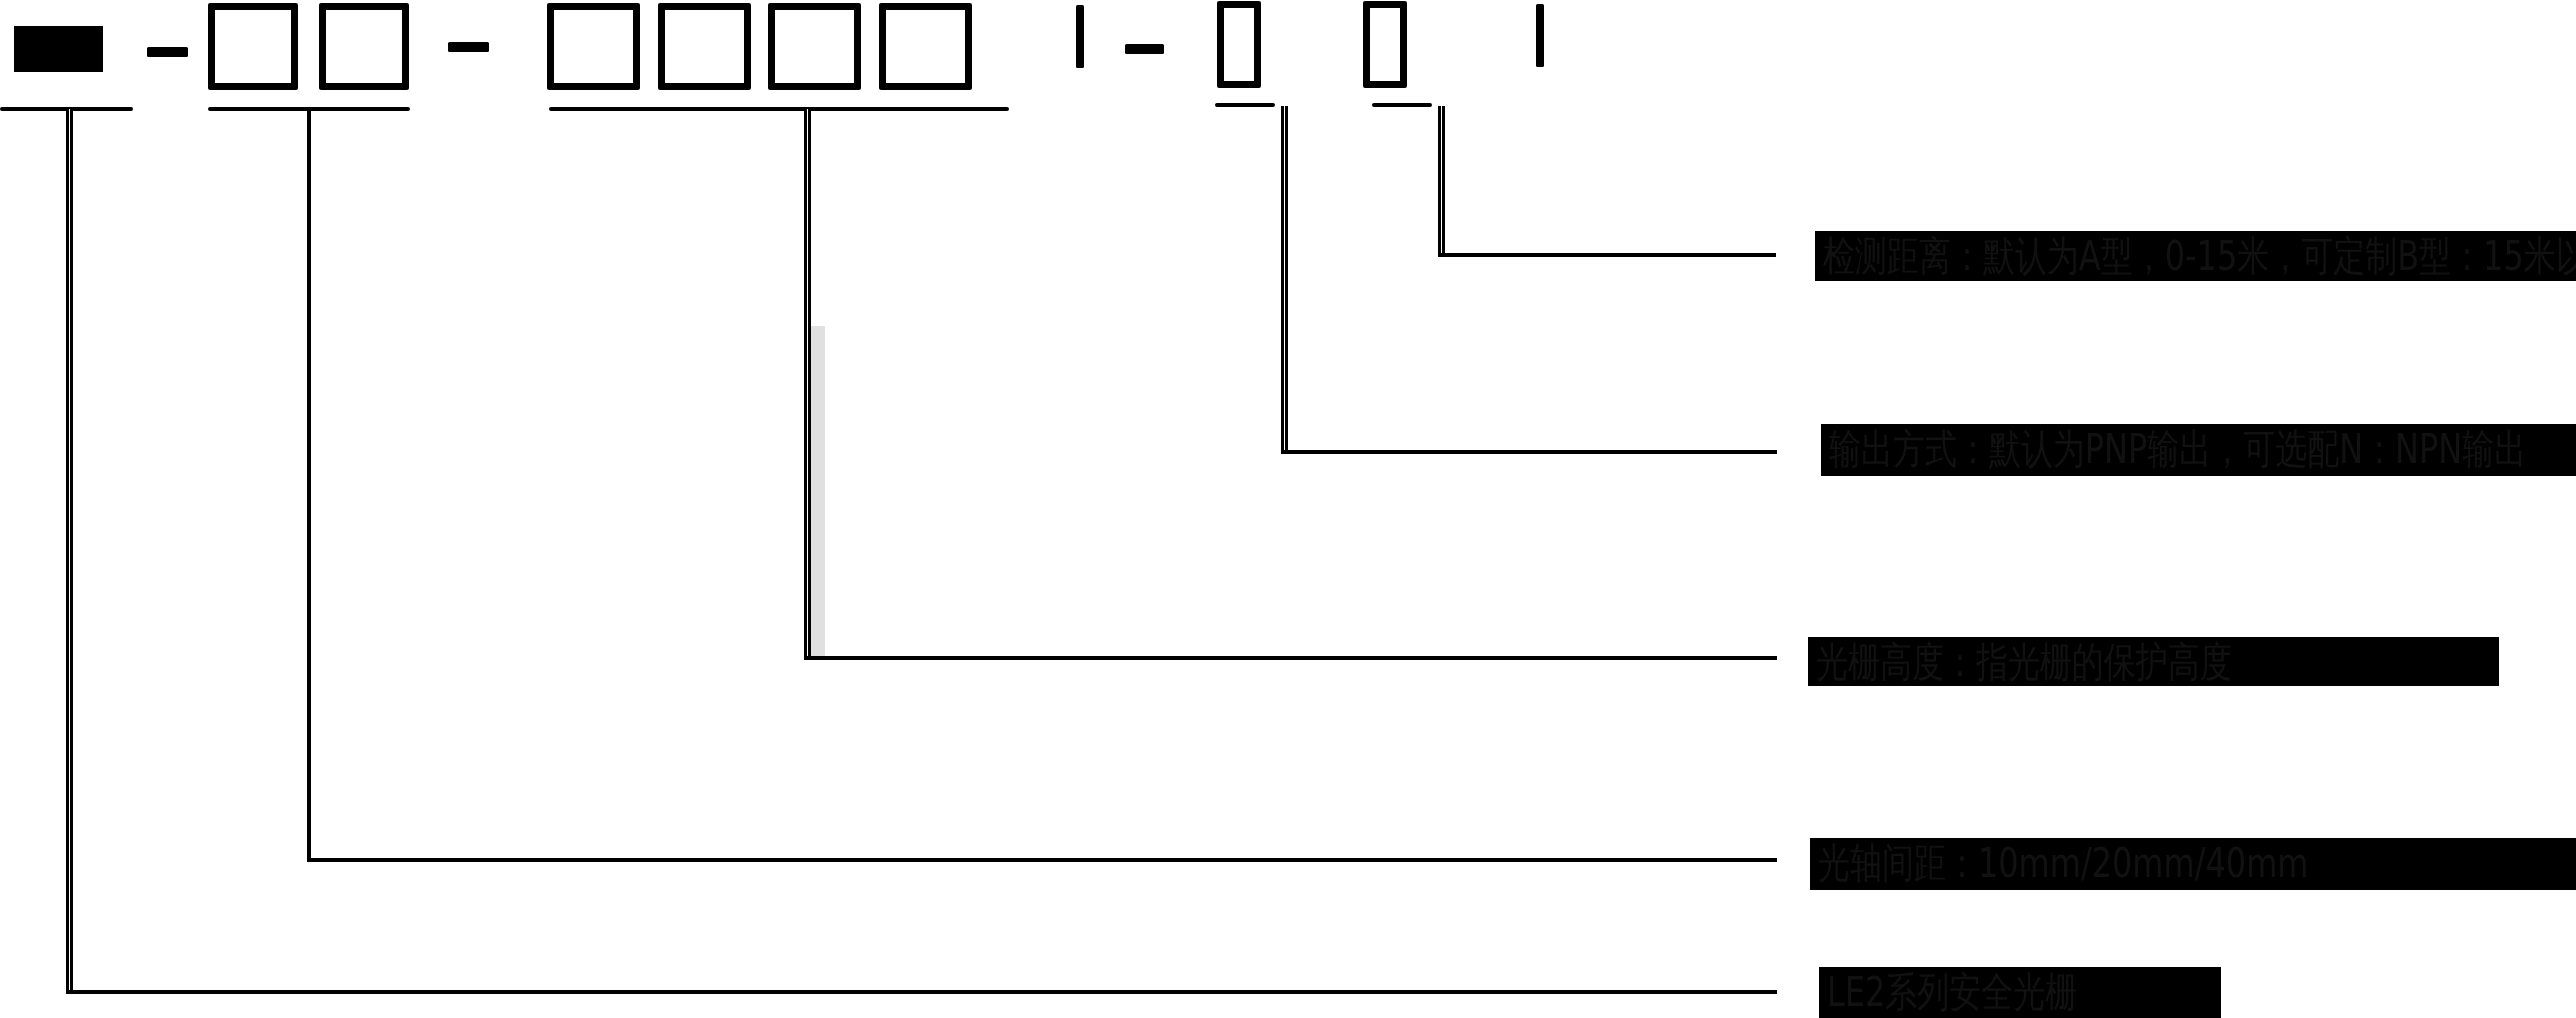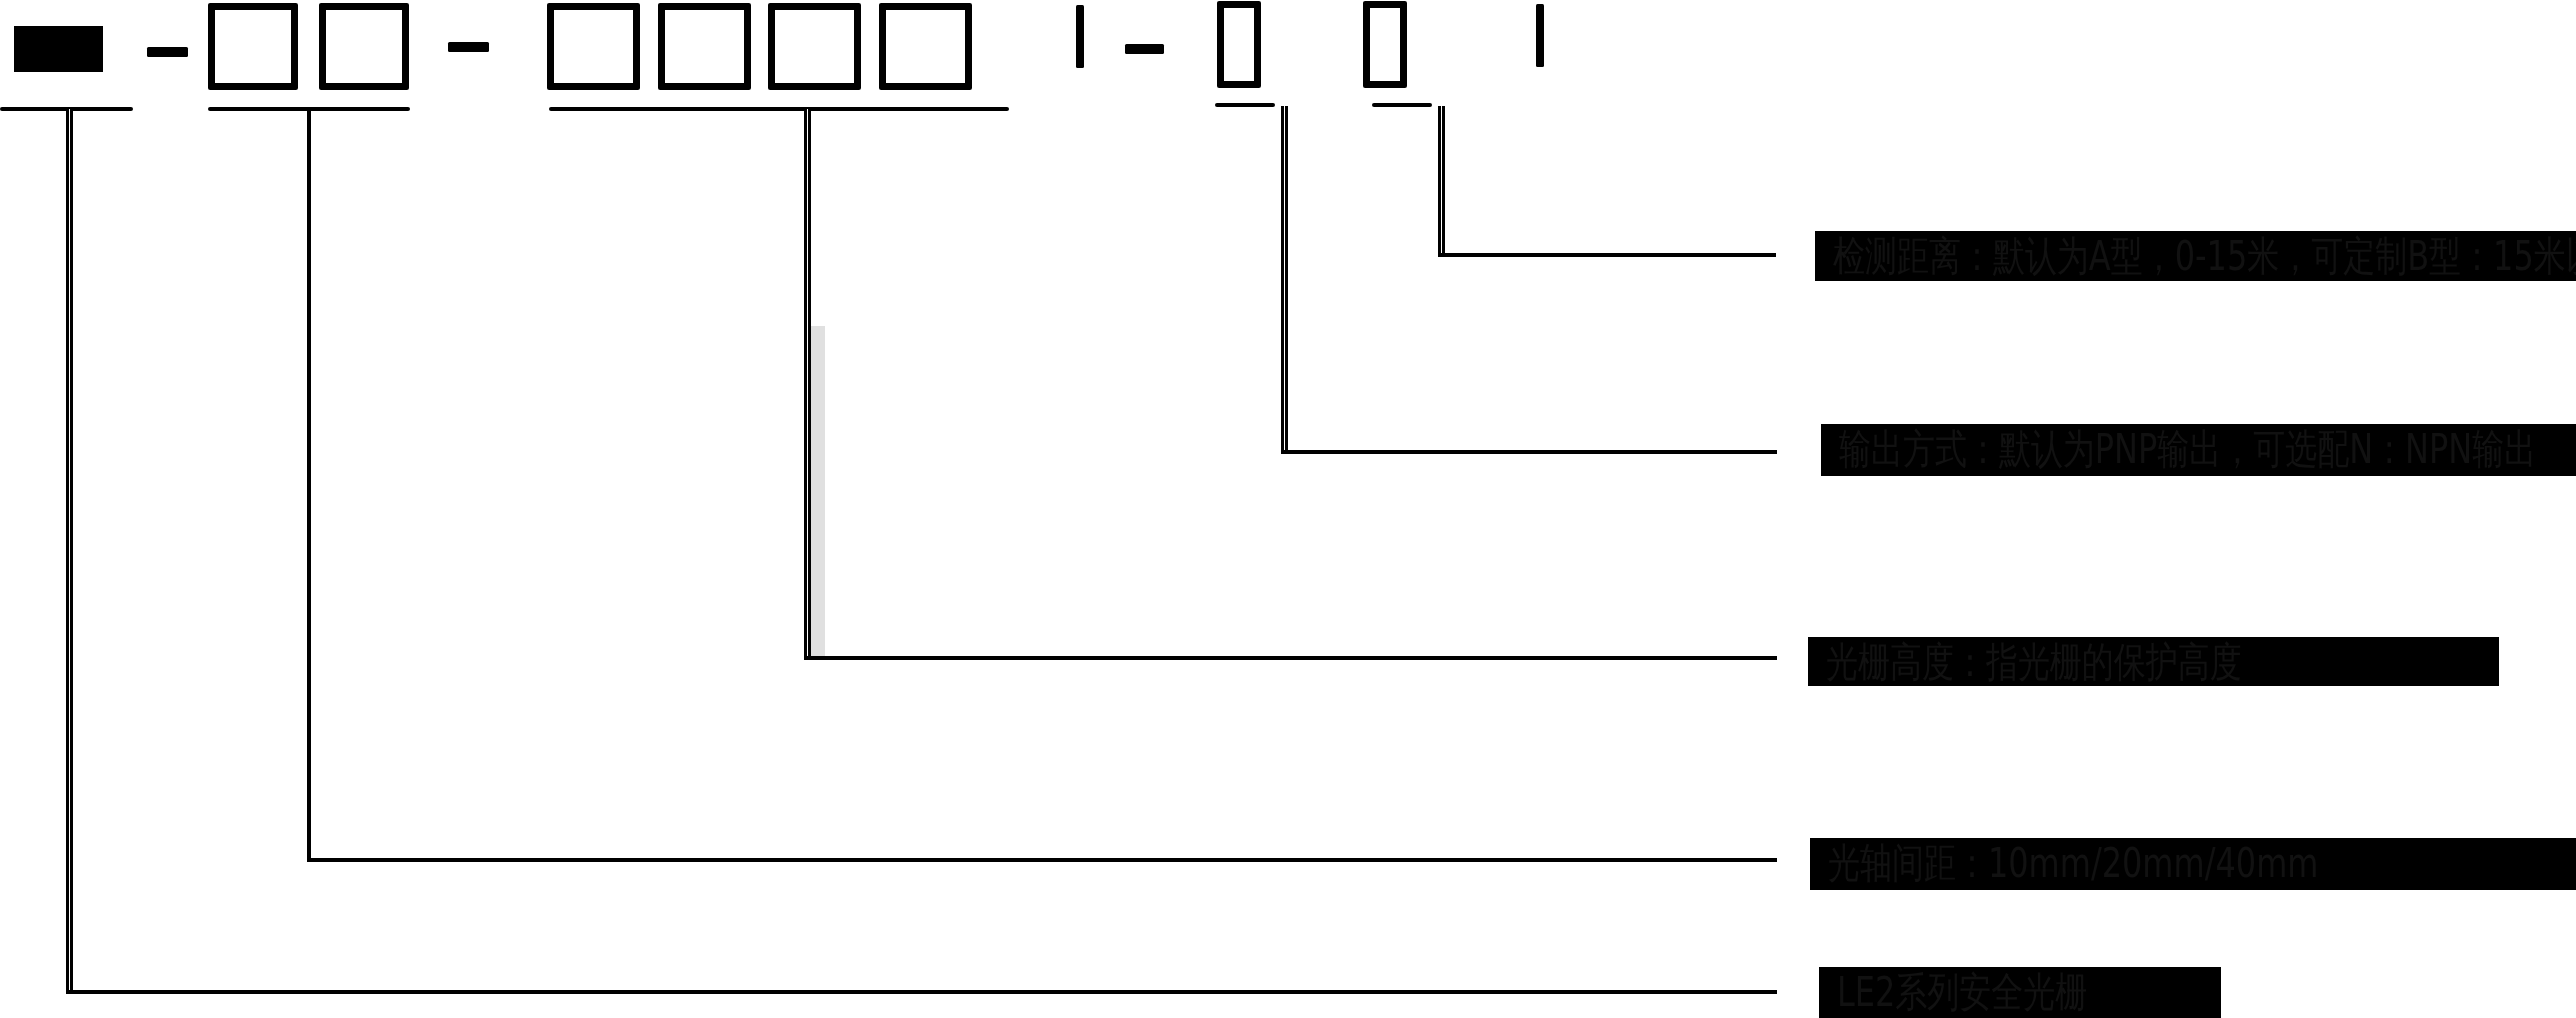--- a/index.html
+++ b/index.html
@@ -9,21 +9,21 @@
   .solid { background:#000; }
   .box { position:absolute; border:7.2px solid #000; box-sizing:border-box; border-radius:2.1px; }
   .dash { position:absolute; background:#000; border-radius:1.5px; }
   .bar { position:absolute; background:#000; border-radius:1.5px; }
   .uline { position:absolute; background:#000; height:4.1px; border-radius:2.1px; }
   .vline { position:absolute; background:#000; width:3.6px; }
   .vline.double { width:6.7px; background:#000; }
   .vline.double::after { content:""; position:absolute; left:2.6px; top:0; bottom:0; width:1.5px; background:#fff; }
   .hline { position:absolute; background:#000; height:3.6px; }
   .label { position:absolute; background:#000; color:#111; font-size:41px; line-height:50px;
-           white-space:nowrap; overflow:hidden; padding:0 0 0 18px; box-sizing:border-box;
+           white-space:nowrap; overflow:hidden; padding:0 0 0 8px; box-sizing:border-box;
            transform-origin:left top;text-decoration:underline; }
   .label span { display:inline-block; transform:scaleX(0.78); transform-origin:left center; }
   .shade { position:absolute; background:#e0e0e0; }
 </style>
 </head>
 <body>
 
 <div>
   <div class="abs solid" style="left:14.4px;top:26px;width:89px;height:46px;"></div>
   <div class="dash" style="left:147px;top:47px;width:41px;height:9.8px;"></div>

